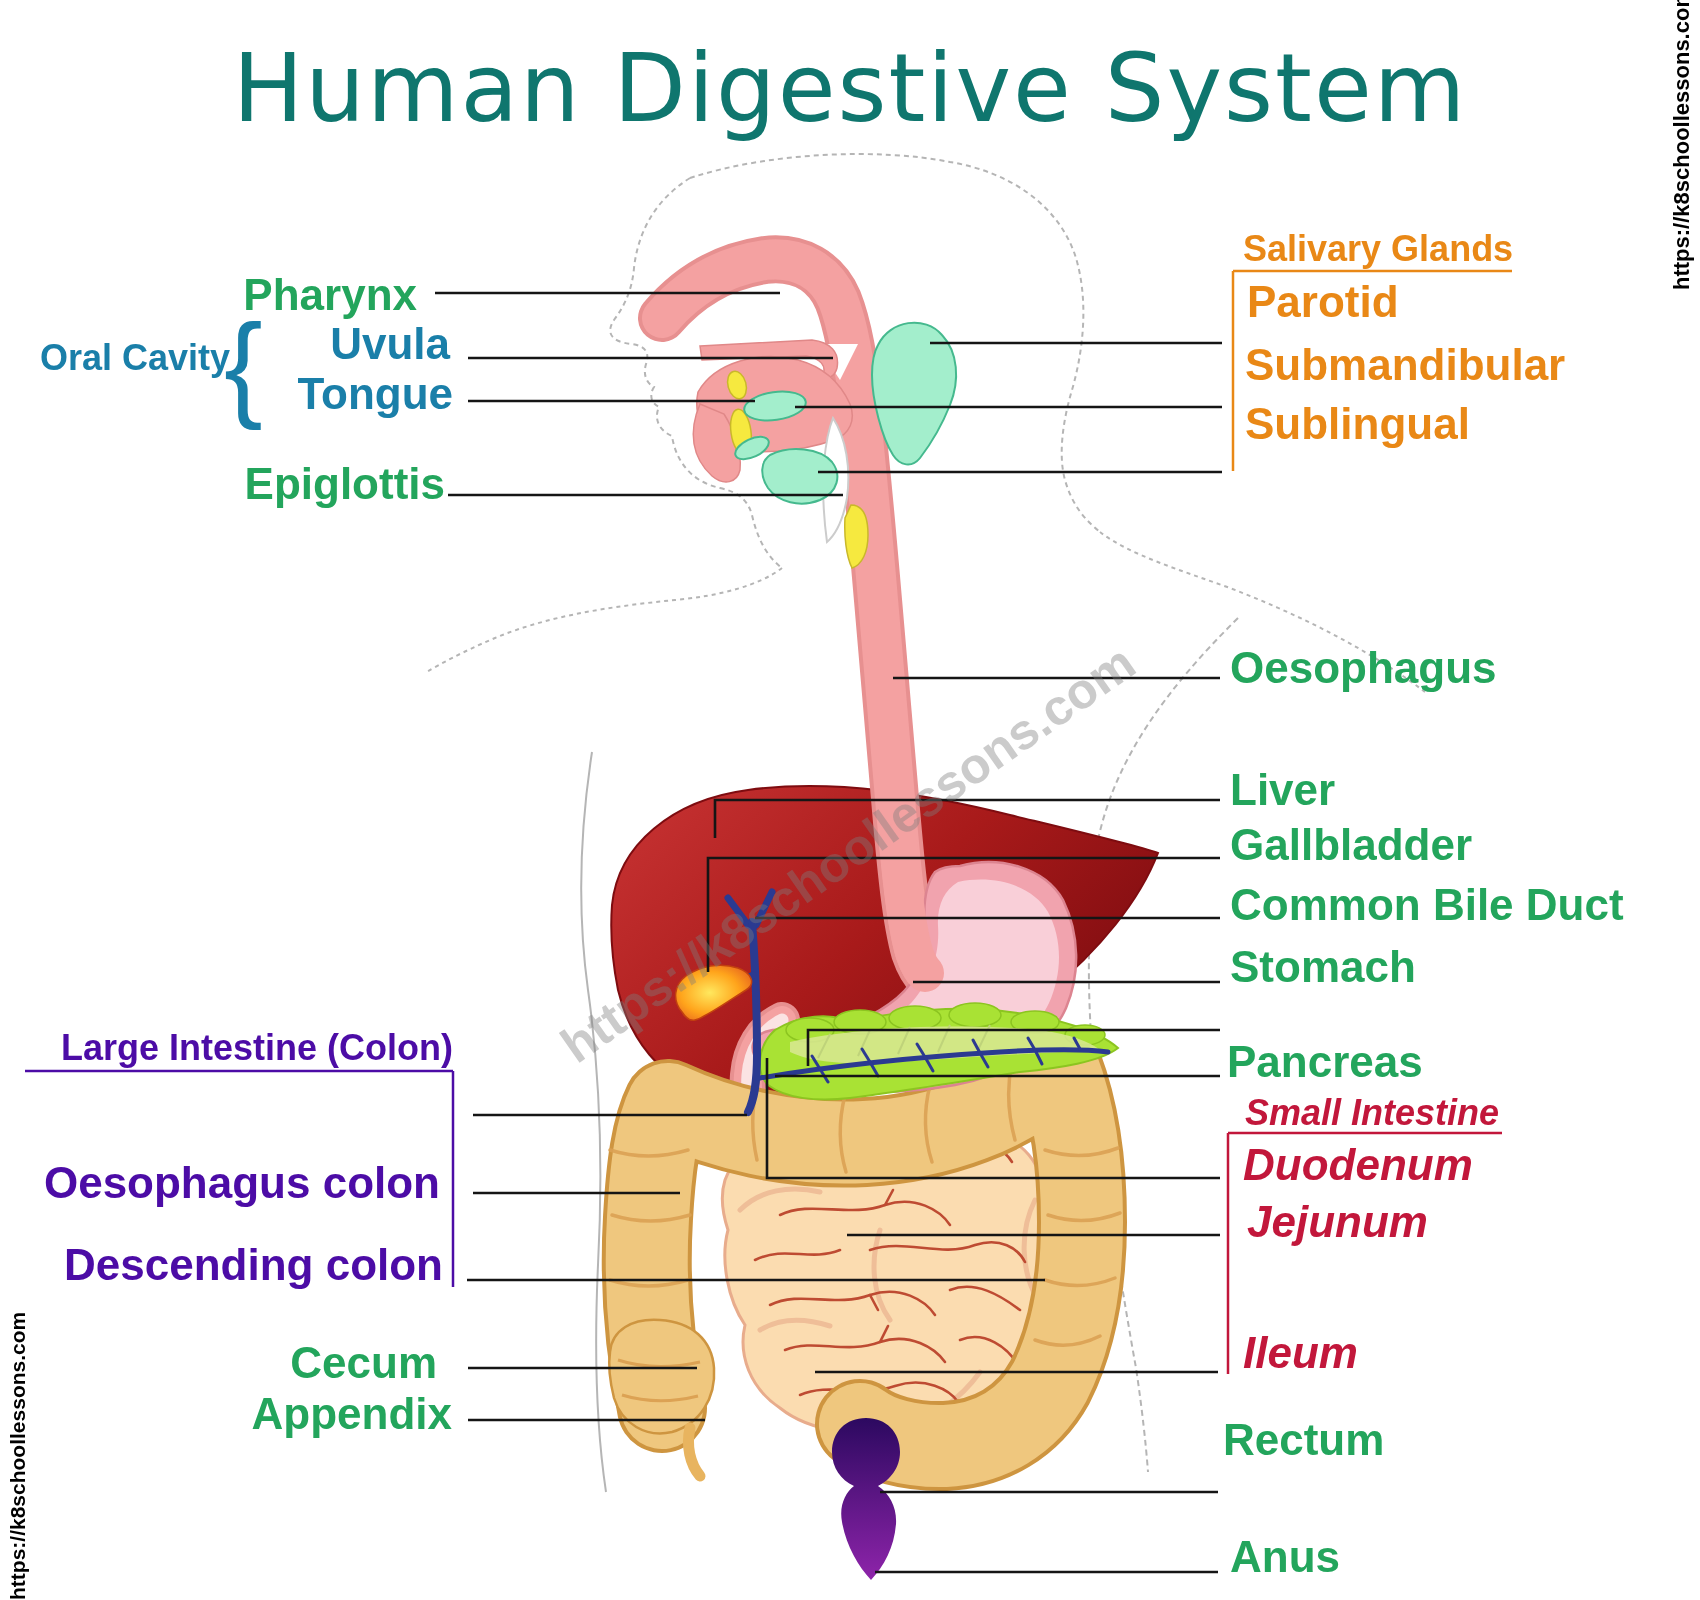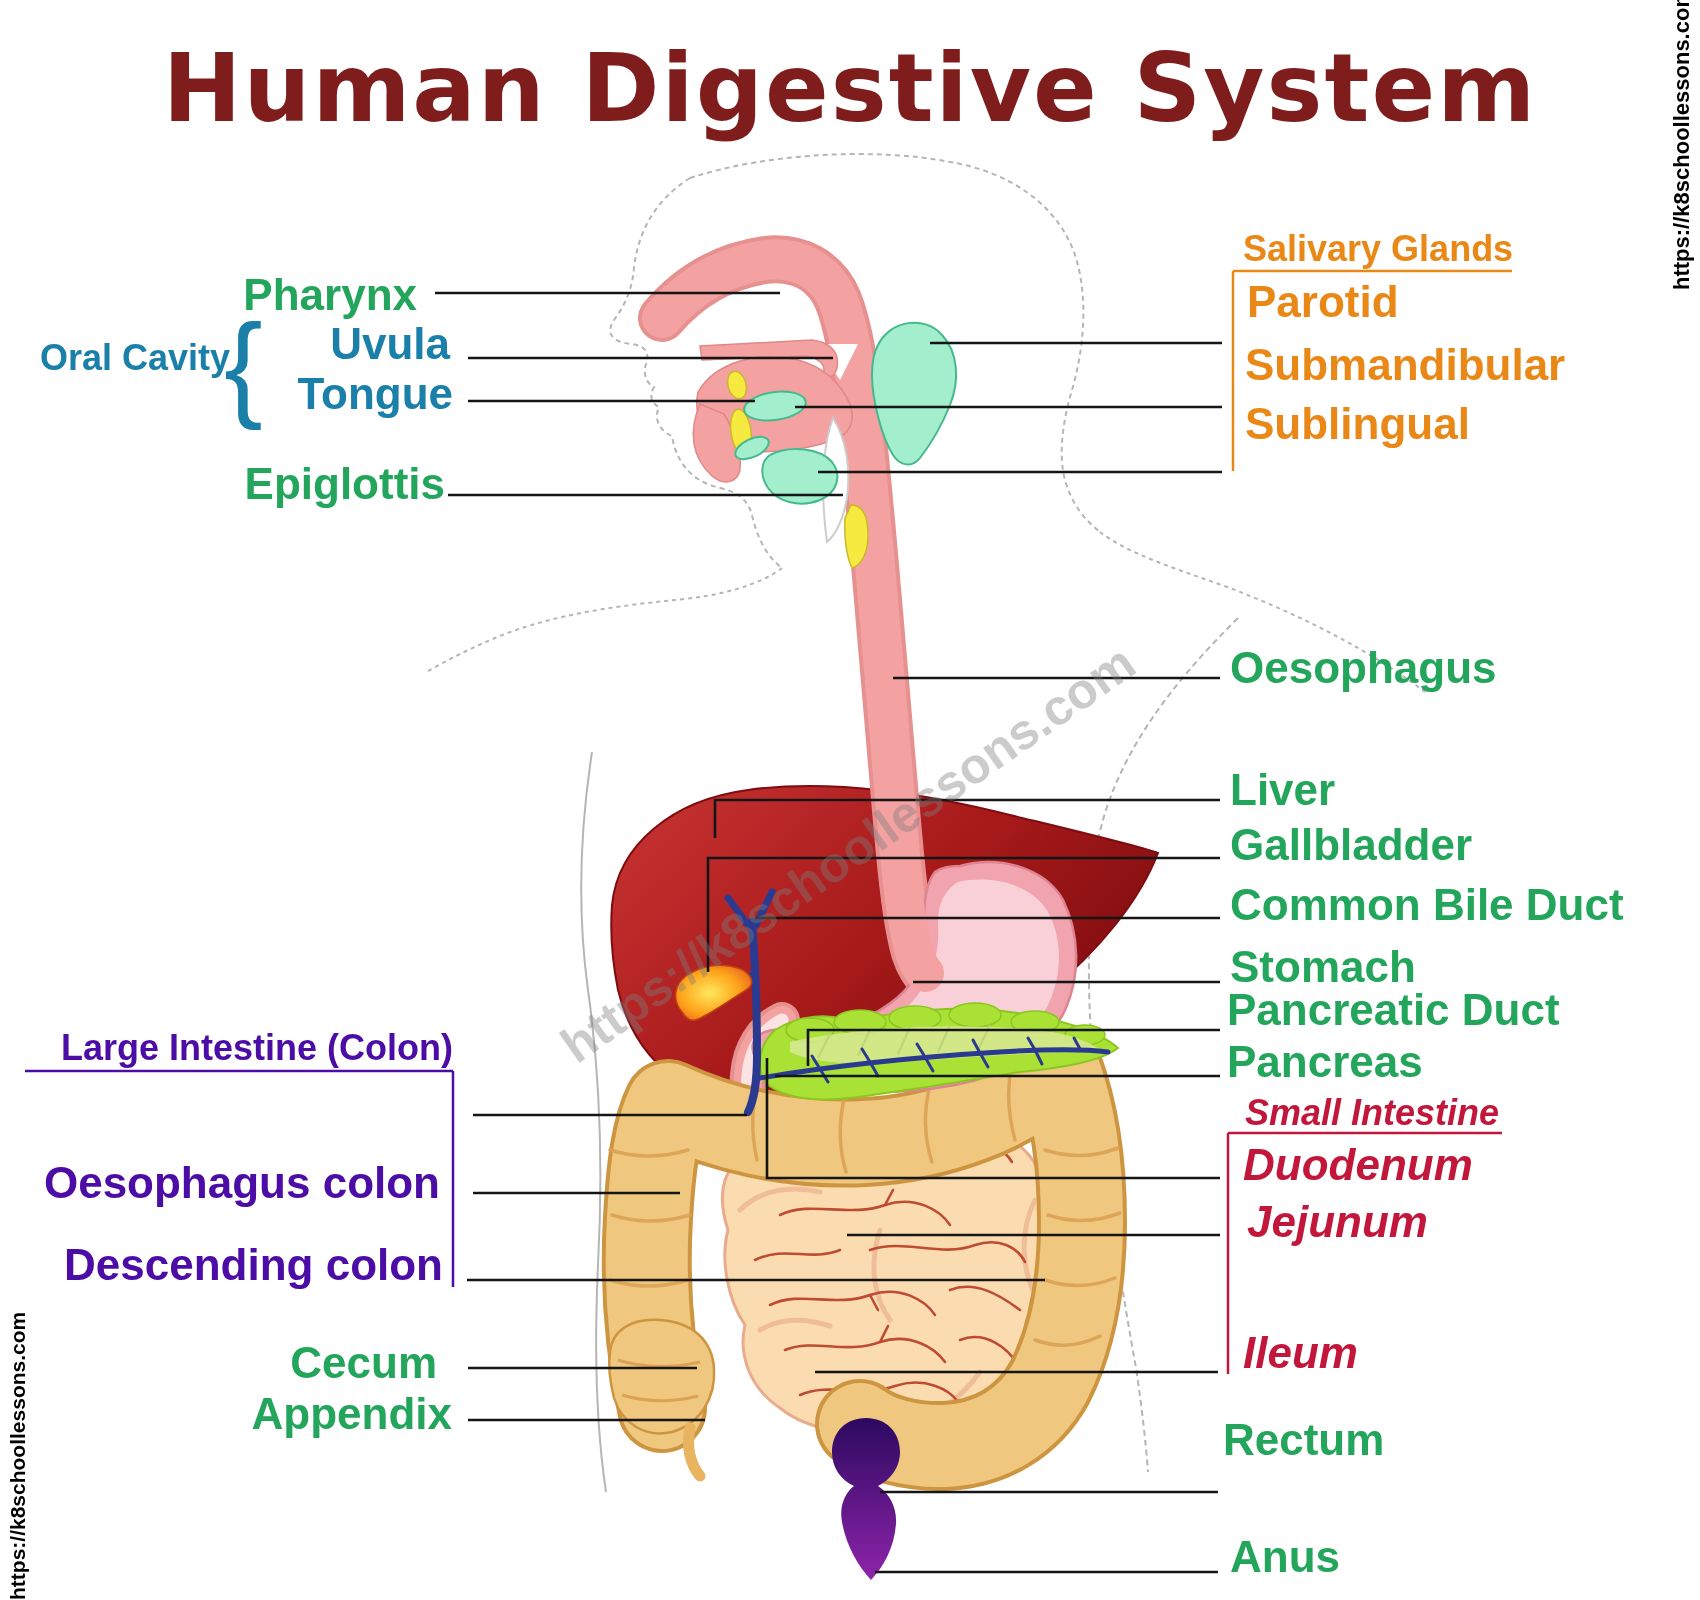--- a/index.html
+++ b/index.html
@@ -11,21 +11,21 @@
   .sz44{font-size:44px;}
   .sz36{font-size:36px;}
   .green{color:#23A55C;}
   .teal{color:#1A7FA9;}
   .orange{color:#E98816;}
   .purple{color:#4C0CA6;}
   .red{color:#C2173B;font-style:italic;}
   .brace{position:absolute;color:#1A7FA9;font-size:116px;font-weight:400;line-height:1;
          transform:translateY(-50%);}
   .title{position:absolute;left:50%;top:88px;transform:translate(-50%,-50%);
-         color:#7f1d1d;font-size:94px;font-weight:bold;white-space:nowrap;
+         color:#0f766e;font-size:94px;font-weight:normal;white-space:nowrap;
          font-family:"DejaVu Sans", sans-serif;letter-spacing:2px;}
   .wm-v{position:absolute;transform:rotate(-90deg);transform-origin:0 0;
         color:#000;white-space:nowrap;font-weight:600;}
   .wm-right{left:1669px;top:290px;font-size:22px;}
   .wm-left{left:6px;top:1600px;font-size:21px;}
   .wm-diag{position:absolute;left:505px;top:825px;transform:rotate(-35deg);
            font-size:50px;font-weight:bold;color:rgba(125,125,125,0.40);white-space:nowrap;}
 </style>
 </head>
 <body>
@@ -264,21 +264,20 @@
 
 <div class="lbl orange sz36" style="left:1243px;top:249px">Salivary Glands</div>
 <div class="lbl orange sz44" style="left:1247px;top:302px">Parotid</div>
 <div class="lbl orange sz44" style="left:1245px;top:365px">Submandibular</div>
 <div class="lbl orange sz44" style="left:1245px;top:424px">Sublingual</div>
 <div class="lbl green sz44" style="left:1230px;top:668px">Oesophagus</div>
 <div class="lbl green sz44" style="left:1230px;top:790px">Liver</div>
 <div class="lbl green sz44" style="left:1230px;top:845px">Gallbladder</div>
 <div class="lbl green sz44" style="left:1230px;top:905px">Common Bile Duct</div>
 <div class="lbl green sz44" style="left:1230px;top:967px">Stomach</div>
-<div class="lbl green sz44" style="left:1227px;top:1010px">Pancreatic Duct</div>
 <div class="lbl green sz44" style="left:1227px;top:1062px">Pancreas</div>
 <div class="lbl red sz36" style="left:1245px;top:1113px">Small Intestine</div>
 <div class="lbl red sz44" style="left:1243px;top:1165px">Duodenum</div>
 <div class="lbl red sz44" style="left:1247px;top:1222px">Jejunum</div>
 <div class="lbl red sz44" style="left:1243px;top:1353px">Ileum</div>
 <div class="lbl green sz44" style="left:1223px;top:1440px">Rectum</div>
 <div class="lbl green sz44" style="left:1230px;top:1557px">Anus</div>
 
 </div>
 

